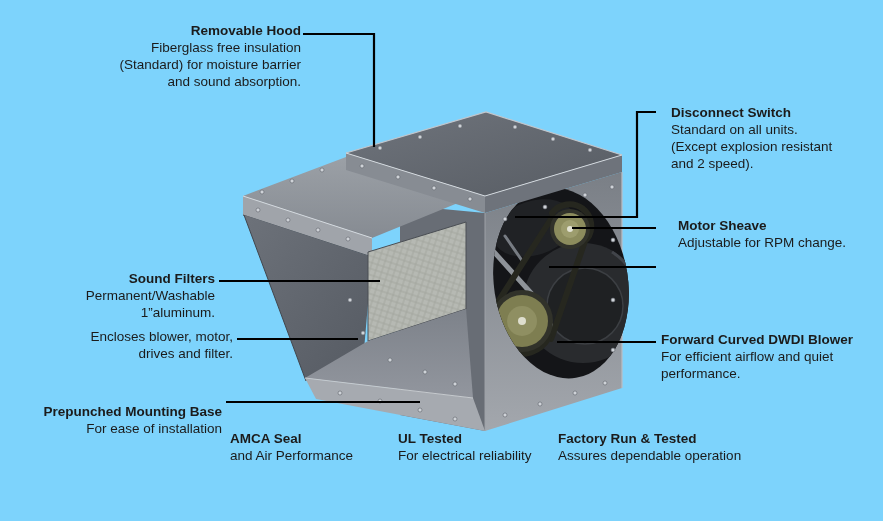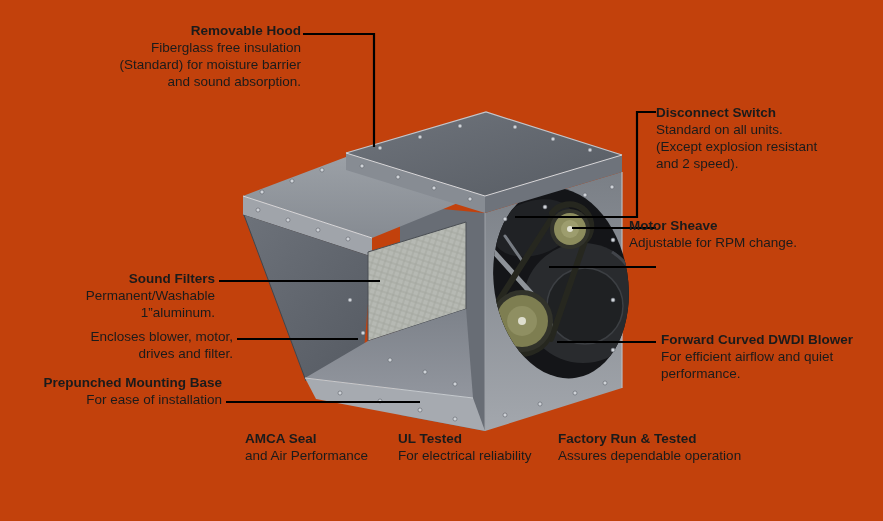--- a/index.html
+++ b/index.html
@@ -1,17 +1,17 @@
 <!DOCTYPE html>
 <html><head>
 <meta charset="utf-8">
 <style>
   html,body{margin:0;padding:0;background:#ffffff;}
   #stage{
-    position:relative;width:883px;height:521px;background:#c2410c;overflow:hidden;
+    position:relative;width:883px;height:521px;background:#7dd3fc;overflow:hidden;
     font-family:"Liberation Sans","DejaVu Sans",sans-serif;color:#1b1b1b;
   }
   #machine-svg{position:absolute;left:0;top:0;}
   .callout{position:absolute;font-size:13.5px;line-height:17px;white-space:nowrap;}
   .callout .t{font-weight:bold;}
   .left-col{text-align:right;}
 </style>
 </head>
 <body>
 
@@ -164,28 +164,28 @@
     </g>
   </svg>
 
   <div class="callout left-col" style="right:582px;top:22px">
     <div class="t">Removable Hood</div>
     <div>Fiberglass free insulation</div>
     <div>(Standard) for moisture barrier</div>
     <div>and sound absorption.</div>
   </div>
 
-  <div class="callout" style="left:656px;top:104px">
+  <div class="callout" style="left:671px;top:104px">
     <div class="t">Disconnect Switch</div>
     <div>Standard on all units.</div>
     <div>(Except explosion resistant</div>
     <div>and 2 speed).</div>
   </div>
 
-  <div class="callout" style="left:629px;top:217px">
+  <div class="callout" style="left:678px;top:217px">
     <div class="t">Motor Sheave</div>
     <div>Adjustable for RPM change.</div>
   </div>
 
   <div class="callout" style="left:661px;top:256px">
   </div>
 
   <div class="callout" style="left:661px;top:331px">
     <div class="t">Forward Curved DWDI Blower</div>
     <div>For efficient airflow and quiet</div>
@@ -196,26 +196,26 @@
     <div class="t">Sound Filters</div>
     <div>Permanent/Washable</div>
     <div>1”aluminum.</div>
   </div>
 
   <div class="callout left-col" style="right:650px;top:328px">
     <div>Encloses blower, motor,</div>
     <div>drives and filter.</div>
   </div>
 
-  <div class="callout left-col" style="right:661px;top:374px">
+  <div class="callout left-col" style="right:661px;top:403px">
     <div class="t">Prepunched Mounting Base</div>
     <div>For ease of installation</div>
   </div>
 
-  <div class="callout" style="left:245px;top:430px">
+  <div class="callout" style="left:230px;top:430px">
     <div class="t">AMCA Seal</div>
     <div>and Air Performance</div>
   </div>
 
   <div class="callout" style="left:398px;top:430px">
     <div class="t">UL Tested</div>
     <div>For electrical reliability</div>
   </div>
 
   <div class="callout" style="left:558px;top:430px">

